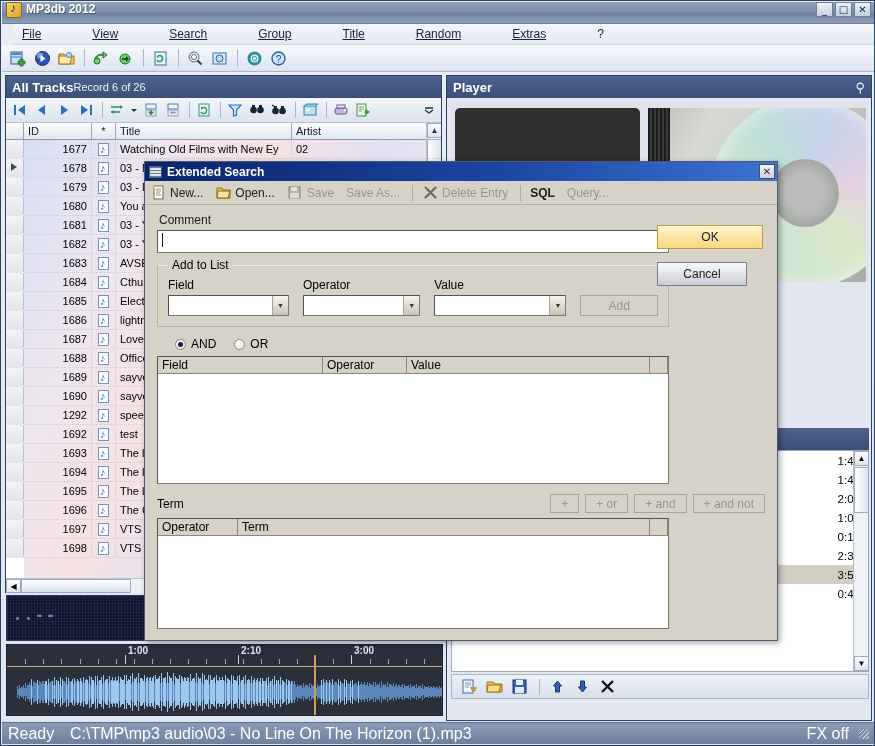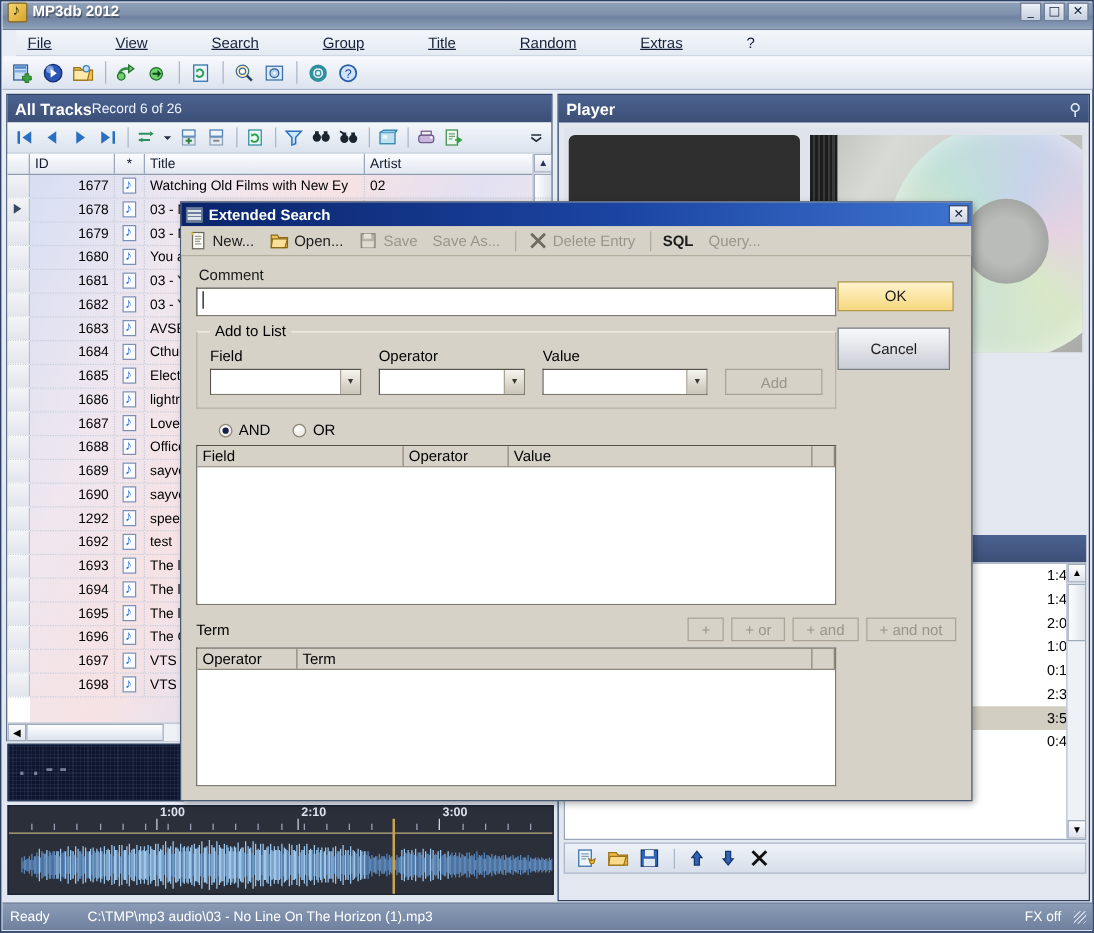--- a/index.html
+++ b/index.html
@@ -261,21 +261,21 @@
     background:linear-gradient(#eef2f8,#d7dfea);border:1px solid #aab5c6;
     display:flex;align-items:center;padding-left:6px;
   }
   .pb{width:22px;height:20px;display:flex;align-items:center;justify-content:center;margin-right:3px;}
 
   
   .statusbar{
     position:absolute;left:1px;bottom:1px;width:873px;height:22px;
     background:linear-gradient(#8a9bb5,#6e809e);
     border-top:1px solid #5c6e8c;
-    display:flex;align-items:center;color:#ffffff;font-size:11px;padding:0 6px;
+    display:flex;align-items:center;color:#ffffff;font-size:16px;padding:0 6px;
   }
   .sb-ready{width:62px;}
   .sb-path{flex:1;}
   .sb-fx{margin-right:10px;}
   .sb-grip{width:10px;height:10px;
     background:repeating-linear-gradient(135deg,#ffffff 0 1px,transparent 1px 3px);opacity:.6;}
 
   
   .dialog {
     position:absolute; left:143px; top:160px; width:634px; height:480px;
@@ -1484,18 +1484,18 @@
         <div class="tbl-head">
           <div class="th" style="width:80px">Operator</div>
           <div class="th" style="width:412px">Term</div>
           <div class="th" style="width:18px"></div>
         </div>
         <div style="height:92px;background:#fff"></div>
       </div>
     </div>
 
     <div style="position:absolute;right:14px;top:63px;">
-      <div class="btn" style="width:93px;height:24px;background:linear-gradient(#fff3cc,#f7d87f);border-color:#b59a4a;text-align:right;">OK</div>
-      <div class="btn" style="width:90px;height:34px;margin-top:13px;background:linear-gradient(#f8f9fb,#c9ccd4);border-color:#7a7f8a;">Cancel</div>
+      <div class="btn" style="width:106px;height:24px;background:linear-gradient(#fff3cc,#f7d87f);border-color:#b59a4a;text-align:right;">OK</div>
+      <div class="btn" style="width:90px;height:24px;margin-top:13px;background:linear-gradient(#f8f9fb,#c9ccd4);border-color:#7a7f8a;">Cancel</div>
     </div>
   </div>
 
 </div>
 
 </body></html>

